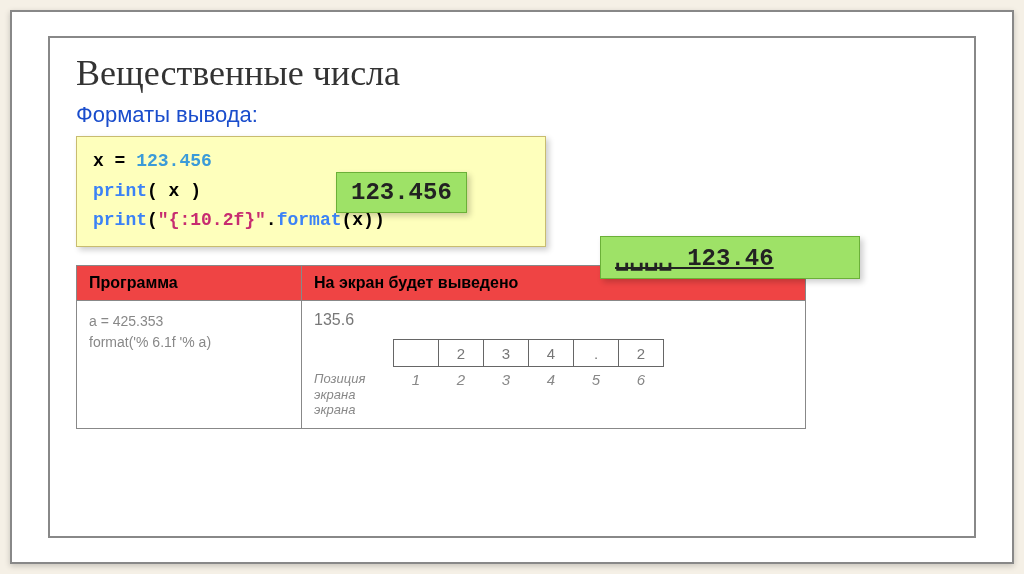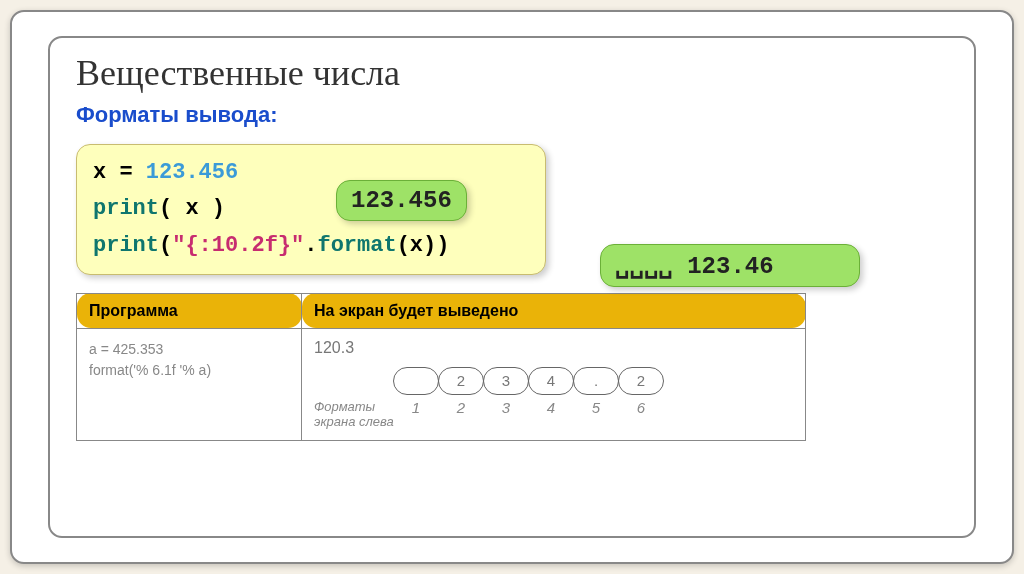--- a/index.html
+++ b/index.html
@@ -1,15 +1,15 @@
 <!DOCTYPE html>
 <html><head>
   <meta charset="utf-8">
   <style>
-    * { margin: 0; padding: 0; box-sizing: border-box; border-radius: 14px; }
+    * { margin: 0; padding: 0; box-sizing: border-box; }
     body {
       width: 1024px;
       height: 574px;
       background: #f5f0e6;
       font-family: Georgia, 'Times New Roman', serif;
       padding: 10px;
     }
     .slide-frame {
       width: 100%;
       height: 100%;
@@ -34,74 +34,74 @@
       font-size: 20px;
       color: #222;
       font-family: Arial, sans-serif;
       margin-bottom: 10px;
     }
     .subtitle .bold { font-weight: bold; }
     .section-label {
       font-size: 22px;
       color: #1a4dcc;
       font-family: Arial, sans-serif;
-      font-weight: bold;
-      margin-bottom: 16px;
+      font-weight: normal;
+      margin-bottom: 8px;
     }
     .code-area {
       position: relative;
       margin-bottom: 14px;
     }
     .code-block {
       background: #feffbc;
       border: 1px solid #c8bc70;
       box-shadow: 3px 3px 6px rgba(0,0,0,0.2);
       padding: 10px 16px;
       font-family: 'Courier New', monospace;
-      font-size: 22px;
+      font-size: 18px;
       font-weight: bold;
       line-height: 1.65;
       width: 470px;
     }
     .code-line .kw-var { color: #000; }
     .code-line .kw-num { color: #3b9bd8; }
-    .code-line .kw-fn { color: #0f766e; }
+    .code-line .kw-fn { color: #3b82f6; }
     .code-line .kw-str { color: #c72c70; }
     .code-line .kw-op { color: #000; }
     .output-badge {
       position: absolute;
       background: #9ee267;
       border: 1px solid #6bb038;
       box-shadow: 3px 3px 6px rgba(0,0,0,0.2);
       font-family: 'Courier New', monospace;
       font-size: 24px;
       font-weight: bold;
       padding: 6px 14px;
       color: #222;
     }
     .badge-1 { top: 36px; left: 260px; }
-    .badge-2 { top: 100px; left: 524px; width: 260px; }
+    .badge-2 { top: 100px; left: 524px; width: 260px; text-decoration: underline; }
     .table-wrap {
       margin-top: 18px;
     }
     table.example {
       border-collapse: collapse;
       width: 730px;
       font-family: Arial, sans-serif;
     }
     table.example th, table.example td {
       border: 1px solid #888;
       text-align: left;
       vertical-align: top;
     }
     table.example th {
       padding: 8px 12px;
       font-size: 16px;
       font-weight: bold;
-      background: #eab308;
+      background: #ef4444;
     }
     table.example td {
       padding: 10px 12px;
       font-size: 15px;
     }
     .prog-col { width: 225px; }
     .prog-code {
       font-family: Arial, sans-serif;
       color: #888;
       font-size: 14px;
@@ -190,31 +190,31 @@
         </thead>
         <tbody>
           <tr>
             <td class="prog-col">
               <div class="prog-code">
                 <div>a = 425.353</div>
                 <div>format('% 6.1f '% a)</div>
               </div>
             </td>
             <td>
-              <div class="out-val">120.3</div>
+              <div class="out-val">135.6</div>
               <div class="cells-row">
                 <div class="cell"></div>
                 <div class="cell">2</div>
                 <div class="cell">3</div>
                 <div class="cell">4</div>
                 <div class="cell">.</div>
                 <div class="cell">2</div>
               </div>
               <div class="pos-row">
-                <div class="pos-label">Форматы экрана слева</div>
+                <div class="pos-label">Позиция экрана экрана</div>
                 <div class="pos-nums">
                   <span>1</span>
                   <span>2</span>
                   <span>3</span>
                   <span>4</span>
                   <span>5</span>
                   <span>6</span>
                 </div>
               </div>
             </td>

